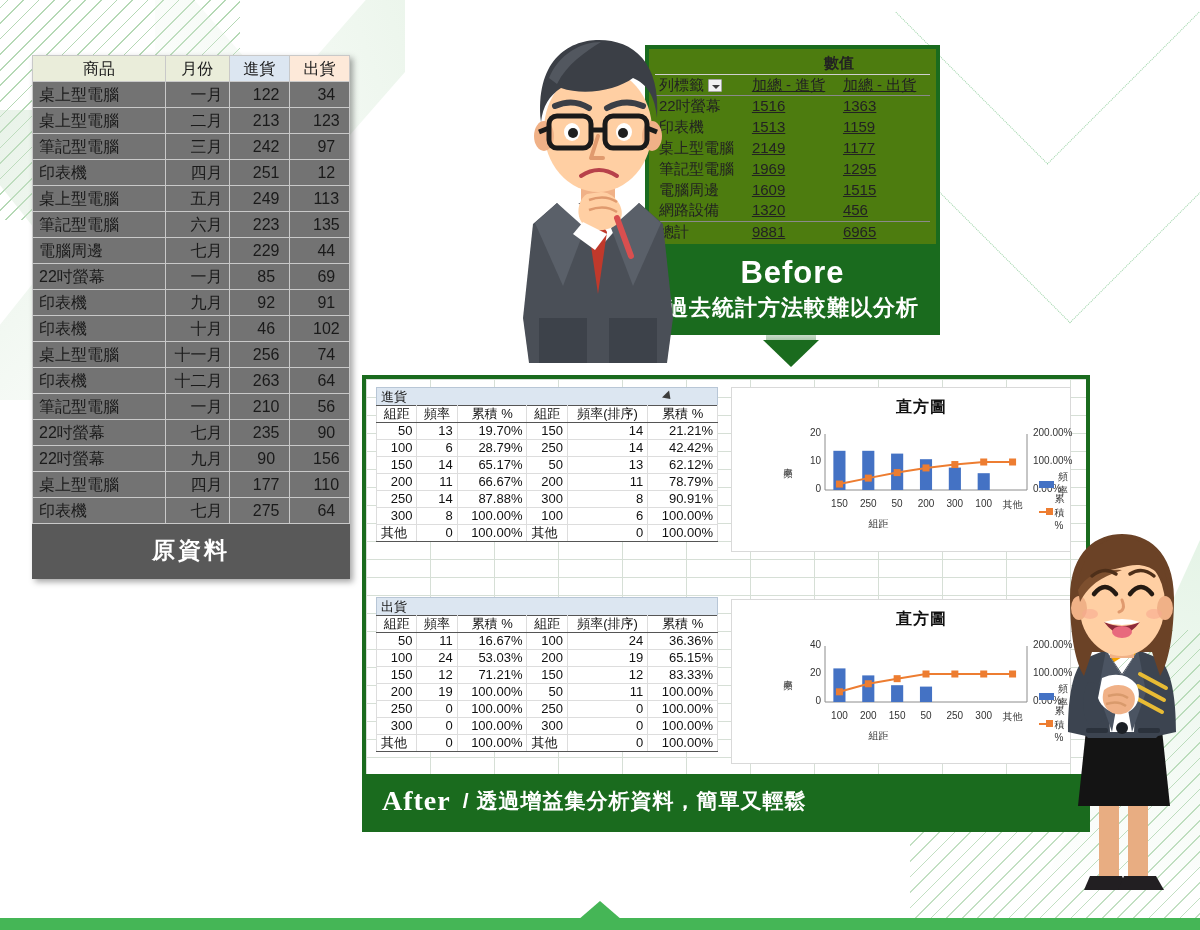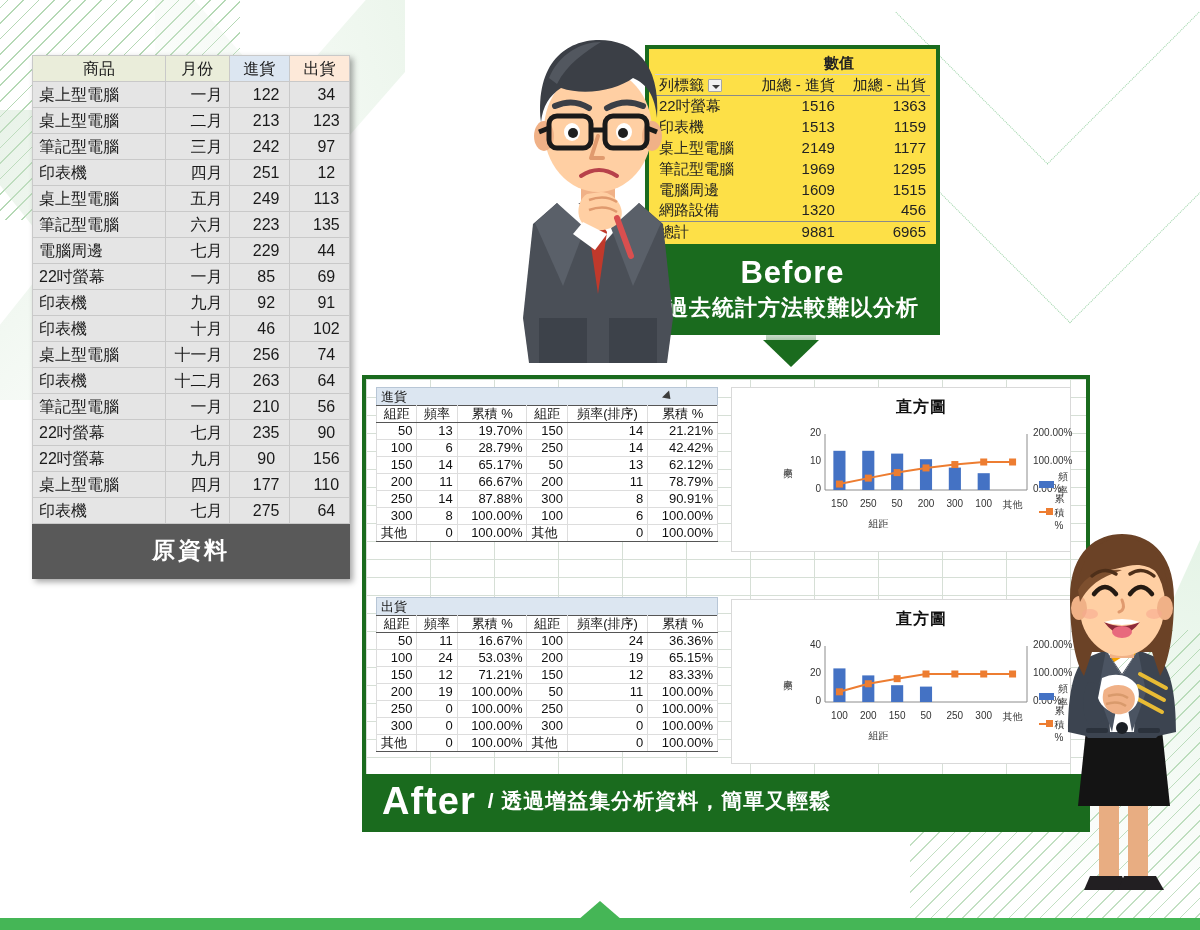--- a/index.html
+++ b/index.html
@@ -61,21 +61,21 @@
   .bottom-peak {
     position: absolute; left: 578px; bottom: 10px;
     width: 0; height: 0;
     border-left: 22px solid transparent; border-right: 22px solid transparent;
     border-bottom: 19px solid #45b656;
   }
 
   
   .raw-card {
     position: absolute; left: 32px; top: 55px; width: 318px;
-    background: #e5e5e5;
+    background: #737373;
     box-shadow: 3px 3px 6px rgba(0,0,0,0.35);
   }
   table.raw { width: 100%; border-collapse: collapse; }
   table.raw th, table.raw td {
     border: 1px solid #c9c9c9;
     font-size: 16px; color: #1a1a1a; padding: 1px 6px; height: 25px; line-height: 23px;
     white-space: nowrap;
   }
   table.raw th { font-weight: 400; text-align: center; font-size: 16px; }
   table.raw th.h-prod { background: #eaedda; }
@@ -87,42 +87,42 @@
   table.raw td.c-num  { text-align: center; width: 19%; padding-left: 20px; }
   .raw-caption {
     background: #595959; color: #ffffff;
     text-align: center; font-size: 23px; font-weight: 700;
     letter-spacing: 3px; padding: 11px 0 13px;
   }
 
   
   .before-wrap { position: absolute; left: 645px; top: 45px; width: 295px; }
   .pivot-box {
-    background: #fde047; border: 4px solid #1a6b1e; padding: 4px 6px 2px;
+    background: #4d7c0f; border: 4px solid #1a6b1e; padding: 4px 6px 2px;
   }
   table.pivot { width: 100%; border-collapse: collapse; }
   table.pivot td, table.pivot th {
     font-size: 15px; color: #222; padding: 0 4px; height: 21px; line-height: 20px;
     white-space: nowrap; font-weight: 400;
   }
   .pv-valhdr { text-align: center; border-bottom: 1px solid #d0d0d0; }
   .pv-valhdr .lbl { font-weight: 700; }
   .pv-colhdr td { border-bottom: 1.6px solid #8a8a8a; font-weight: 700; margin-left: 6px; }
   .pv-colhdr td.r { text-align: right; font-weight: 400; }
   .pv-filter {
     display: inline-block; width: 14px; height: 13px; margin-left: 4px;
     border: 1px solid #a6a6a6; background: #f2f2f2; position: relative;
     vertical-align: middle; border-radius: 1px;
   }
   .pv-filter::after {
     content: ""; position: absolute; left: 3px; top: 5px;
     border-left: 4px solid transparent; border-right: 4px solid transparent;
     border-top: 4px solid #3c3c3c;
   }
-  table.pivot td.r { text-align: right; }
+  table.pivot td.r { text-align: left; text-decoration: underline; }
   .pv-total td { border-top: 1.6px solid #8a8a8a; font-weight: 700; }
   .before-banner {
     background: #1a6b1e; color: #fff; text-align: center;
     padding: 6px 4px 12px;
   }
   .before-title { font-size: 31px; font-weight: 700; letter-spacing: 1px; line-height: 1.2; }
   .before-sub   { font-size: 22px; font-weight: 700; letter-spacing: 1px; margin-top: 2px; }
 
   .arrow-fade {
     position: absolute; left: 766px; top: 328px;
@@ -147,21 +147,21 @@
       repeating-linear-gradient(to right, #d6dfd6 0px, #d6dfd6 1px, transparent 1px, transparent 64px),
       repeating-linear-gradient(to bottom, #d6dfd6 0px, #d6dfd6 1px, transparent 1px, transparent 18px),
       #ffffff;
     overflow: hidden;
   }
   .after-banner {
     position: absolute; left: 0; right: 0; bottom: 0; height: 54px;
     background: #1a6b1e; color: #fff;
     display: flex; align-items: center; padding-left: 16px;
   }
-  .after-title { font-size: 38px; font-weight: 700; letter-spacing: 1px; }
+  .after-title { font-size: 28px; font-weight: 700; letter-spacing: 1px; font-family: Liberation Serif, serif; }
   .after-sub { font-size: 21px; font-weight: 700; margin-left: 12px; letter-spacing: 1px; }
 
   
   .freq-block { position: absolute; background: #fff; }
   .fb1 { left: 10px; top: 8px; width: 342px; }
   .fb2 { left: 10px; top: 218px; width: 342px; }
   .freq-titlebar {
     background: #dce6f1; border: 1px solid #b8c6d6; border-bottom: none;
     font-size: 13px; color: #1a1a1a; padding: 1px 4px; height: 18px; line-height: 16px;
     position: relative;

